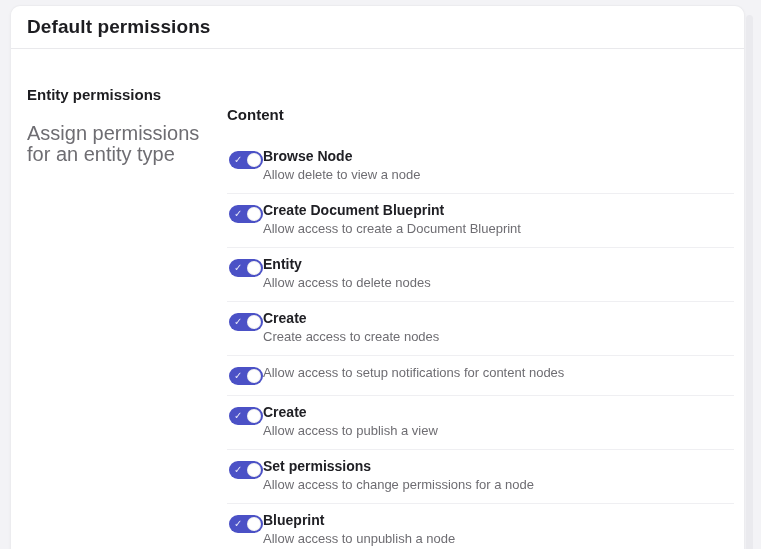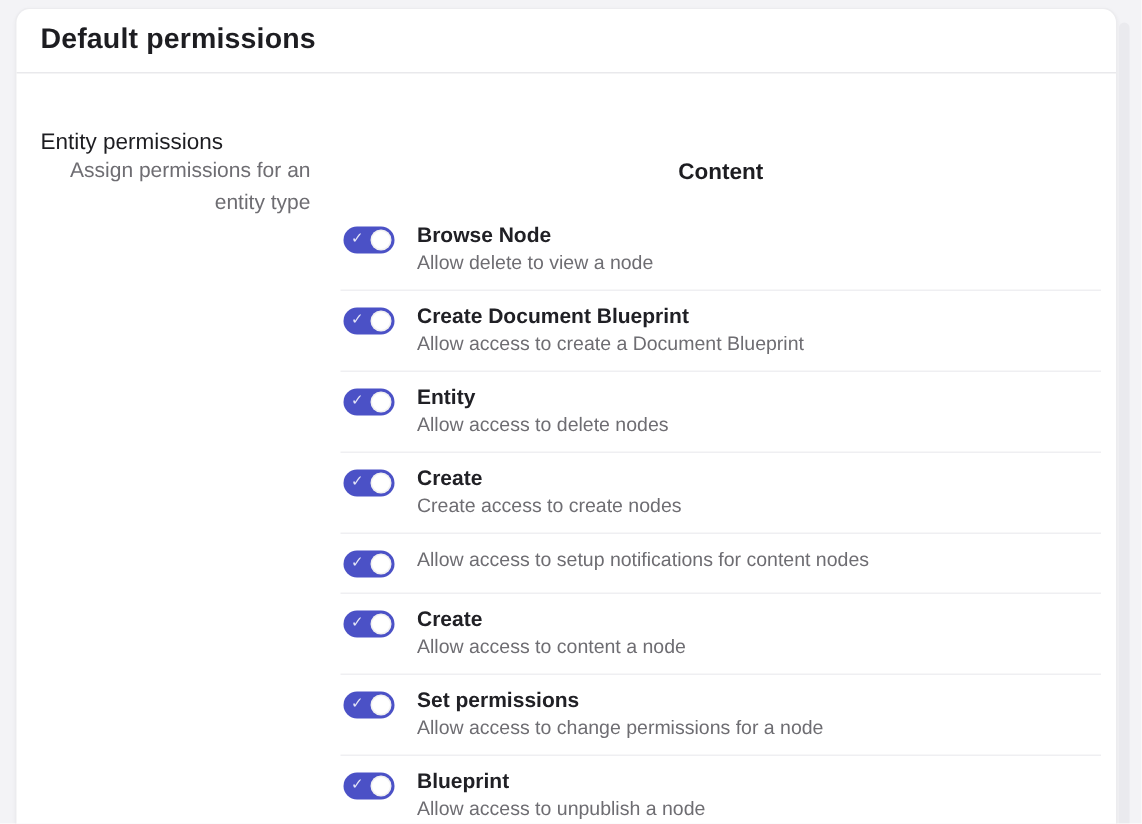--- a/index.html
+++ b/index.html
@@ -37,31 +37,31 @@
   .card-header h2{
     font-size:19px;font-weight:bold;color:var(--text-primary);
     letter-spacing:.1px;
   }
   .content-area{
     display:flex;
     padding:37px 10px 0 16px;
   }
   .left-col{width:200px;flex:0 0 200px;}
   .left-col h3{
-    font-size:15px;font-weight:normal;color:var(--text-primary);
-    margin-bottom:0;
+    font-size:15px;font-weight:bold;color:var(--text-primary);
+    margin-bottom:20px;
   }
   .left-col p{
-    font-size:14px;color:var(--text-secondary);
-    line-height:21px;max-width:180px;text-align:right;
+    font-size:20px;color:var(--text-secondary);
+    line-height:21px;max-width:180px;
   }
   .right-col{flex:1;min-width:0;}
   .group-title{
     font-size:15px;font-weight:bold;color:var(--text-primary);
-    margin-top:20px;margin-bottom:25px;text-align:center;
+    margin-top:20px;margin-bottom:25px;
   }
   .perm-row{
     display:flex;align-items:flex-start;
     padding:8px 0 10px 2px;
     border-bottom:1px solid var(--divider);
   }
   .perm-row:first-of-type{padding-top:0;}
   .toggle{
     position:relative;
     width:34px;height:18px;flex:0 0 34px;
@@ -77,21 +77,21 @@
     transform:translateY(-52%);
     font-size:10px;line-height:1;
     color:rgba(255,255,255,0.85);
   }
   .toggle .knob{
     position:absolute;top:2px;left:18px;
     width:14px;height:14px;border-radius:50%;
     background:#ffffff;
     box-shadow:inset 0 0 0 1px rgba(0,0,0,0.06);
   }
-  .perm-text{margin-left:15px;padding-top:0;}
+  .perm-text{padding-top:0;}
   .perm-title{
     font-size:14px;font-weight:bold;color:#202025;
     line-height:16px;margin-bottom:2px;
   }
   .perm-desc{
     font-size:13px;color:var(--text-secondary);
     line-height:17px;
   }
   .scroll-strip{
     position:absolute;right:8px;top:15px;bottom:0;
@@ -169,21 +169,21 @@
     </div>
   </div>
 
   <div class="perm-row">
     <button class="toggle" role="switch" aria-checked="true">
       <span class="check">✓</span>
       <span class="knob"></span>
     </button>
     <div class="perm-text">
       <div class="perm-title">Create</div>
-      <div class="perm-desc">Allow access to content a node</div>
+      <div class="perm-desc">Allow access to publish a view</div>
     </div>
   </div>
 
   <div class="perm-row">
     <button class="toggle" role="switch" aria-checked="true">
       <span class="check">✓</span>
       <span class="knob"></span>
     </button>
     <div class="perm-text">
       <div class="perm-title">Set permissions</div>

